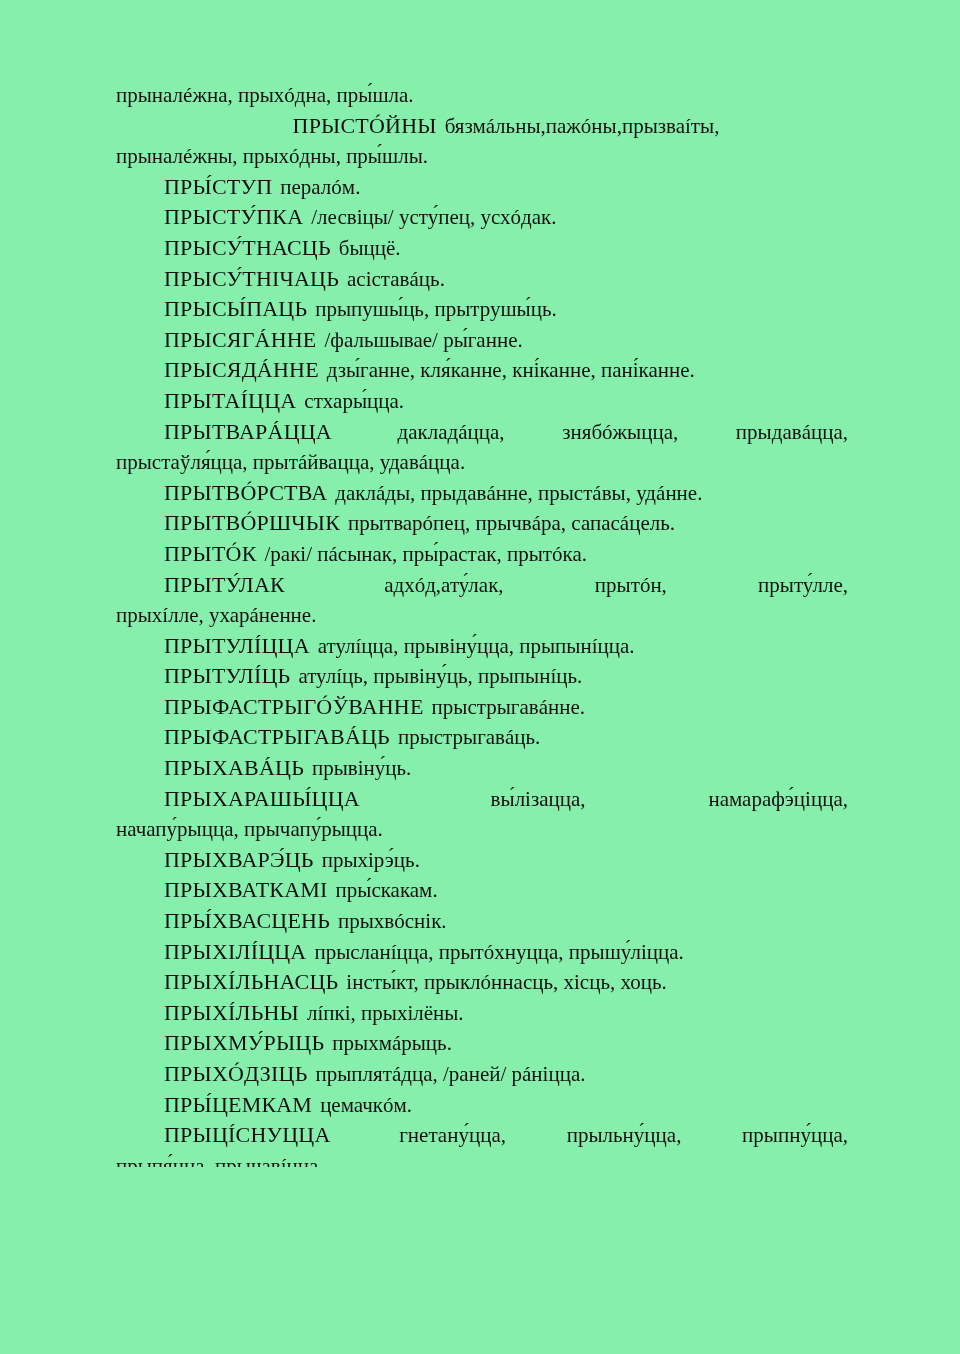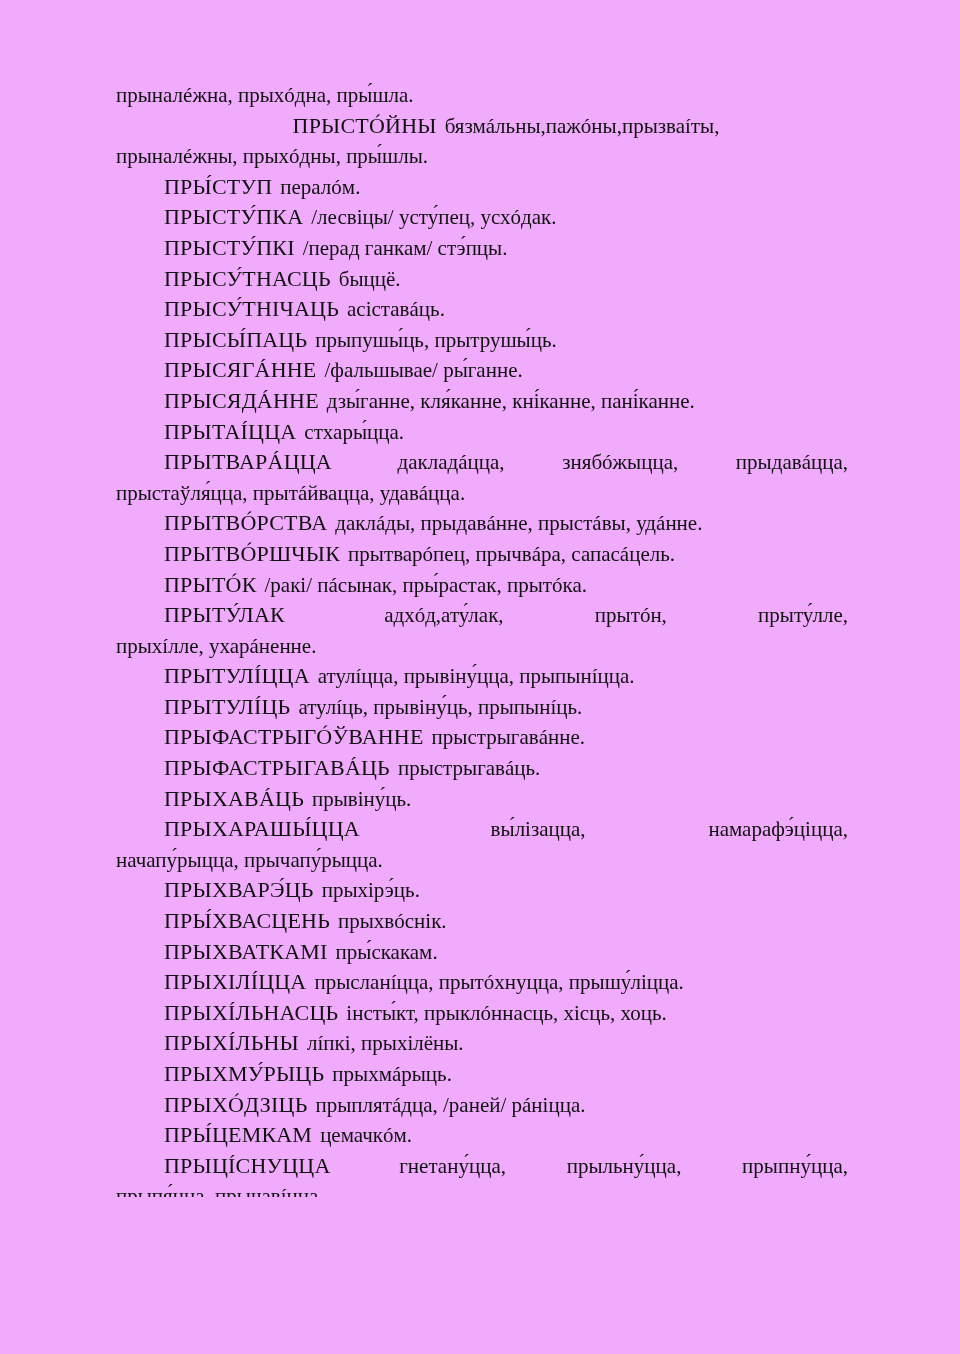--- a/index.html
+++ b/index.html
@@ -1,17 +1,17 @@
 <!DOCTYPE html>
 <html><head>
 <meta charset="utf-8">
 <style>
   html, body { margin:0; padding:0; background:#ffffff; }
   body { width:960px; height:1354px; position:relative; overflow:hidden; }
-  .page { position:absolute; left:0; top:0; width:960px; height:1354px; background:#f0abfc; }
+  .page { position:absolute; left:0; top:0; width:960px; height:1354px; background:#86efac; }
   .text {
     position:absolute; left:116px; top:80px; width:732px;
     font-family:"Liberation Serif","DejaVu Serif",serif;
     color:#111; font-size:21px; line-height:30.6px;
   }
   .line { white-space:nowrap; height:30.6px; overflow:visible; }
   .entry { text-indent:48px; }
   .cont { text-indent:0; }
   .head { font-size:22px; letter-spacing:0.2px; margin-right:8px; }
   .note { }
@@ -25,21 +25,20 @@
       <div class="line cont"><span>прыналéжна, прыхóдна, пры́шла.</span></div>
       <div class="line entry" style="display: flex; justify-content: center; padding-left: 48px; text-indent: 0px;">
         <span class="head">ПРЫСТÓЙНЫ</span>
         <span>бязмáльны,</span>
         <span>пажóны,</span>
         <span>прызваíты,</span>
       </div>
       <div class="line cont"><span>прыналéжны, прыхóдны, пры́шлы.</span></div>
       <div class="line entry"><span class="head">ПРЫ́СТУП</span><span>пералóм.</span></div>
       <div class="line entry"><span class="head">ПРЫСТУ́ПКА</span><span class="note">/лесвіцы/</span> <span>усту́пец, усхóдак.</span></div>
-      <div class="line entry"><span class="head">ПРЫСТУ́ПКІ</span><span class="note">/перад ганкам/</span> <span>стэ́пцы.</span></div>
       <div class="line entry"><span class="head">ПРЫСУ́ТНАСЦЬ</span><span>быццё.</span></div>
       <div class="line entry"><span class="head">ПРЫСУ́ТНІЧАЦЬ</span><span>асіставáць.</span></div>
       <div class="line entry"><span class="head">ПРЫСЫ́ПАЦЬ</span><span>прыпушы́ць, прытрушы́ць.</span></div>
       <div class="line entry"><span class="head">ПРЫСЯГÁННЕ</span><span class="note">/фальшывае/</span> <span>ры́ганне.</span></div>
       <div class="line entry"><span class="head">ПРЫСЯДÁННЕ</span><span>дзы́ганне, кля́канне, кні́канне, пані́канне.</span></div>
       <div class="line entry"><span class="head">ПРЫТАÍЦЦА</span><span>стхары́цца.</span></div>
       <div class="line entry" style="display: flex; justify-content: space-between; padding-left: 48px; text-indent: 0px;">
         <span class="head">ПРЫТВАРÁЦЦА</span>
         <span>дакладáцца,</span>
         <span>знябóжыцца,</span>
@@ -61,22 +60,22 @@
       <div class="line entry"><span class="head">ПРЫФАСТРЫГÓЎВАННЕ</span><span>прыстрыгавáнне.</span></div>
       <div class="line entry"><span class="head">ПРЫФАСТРЫГАВÁЦЬ</span><span>прыстрыгавáць.</span></div>
       <div class="line entry"><span class="head">ПРЫХАВÁЦЬ</span><span>прывіну́ць.</span></div>
       <div class="line entry" style="display: flex; justify-content: space-between; padding-left: 48px; text-indent: 0px;">
         <span class="head">ПРЫХАРАШЫ́ЦЦА</span>
         <span>вы́лізацца,</span>
         <span>намарафэ́ціцца,</span>
       </div>
       <div class="line cont"><span>начапу́рыцца, прычапу́рыцца.</span></div>
       <div class="line entry"><span class="head">ПРЫХВАРЭ́ЦЬ</span><span>прыхірэ́ць.</span></div>
+      <div class="line entry"><span class="head">ПРЫХВАТКАМІ</span><span>пры́скакам.</span></div>
       <div class="line entry"><span class="head">ПРЫ́ХВАСЦЕНЬ</span><span>прыхвóснік.</span></div>
-      <div class="line entry"><span class="head">ПРЫХВАТКАМІ</span><span>пры́скакам.</span></div>
       <div class="line entry"><span class="head">ПРЫХІЛÍЦЦА</span><span>прысланíцца, прытóхнуцца, прышу́ліцца.</span></div>
       <div class="line entry"><span class="head">ПРЫХÍЛЬНАСЦЬ</span><span>інсты́кт, прыклóннасць, хісць, хоць.</span></div>
       <div class="line entry"><span class="head">ПРЫХÍЛЬНЫ</span><span>лíпкі, прыхілёны.</span></div>
       <div class="line entry"><span class="head">ПРЫХМУ́РЫЦЬ</span><span>прыхмáрыць.</span></div>
       <div class="line entry"><span class="head">ПРЫХÓДЗІЦЬ</span><span>прыплятáдца,</span> <span class="note">/раней/</span> <span>рáніцца.</span></div>
       <div class="line entry"><span class="head">ПРЫ́ЦЕМКАМ</span><span>цемачкóм.</span></div>
       <div class="line entry" style="display: flex; justify-content: space-between; padding-left: 48px; text-indent: 0px;">
         <span class="head">ПРЫЦÍСНУЦЦА</span>
         <span>гнетану́цца,</span>
         <span>прыльну́цца,</span>

